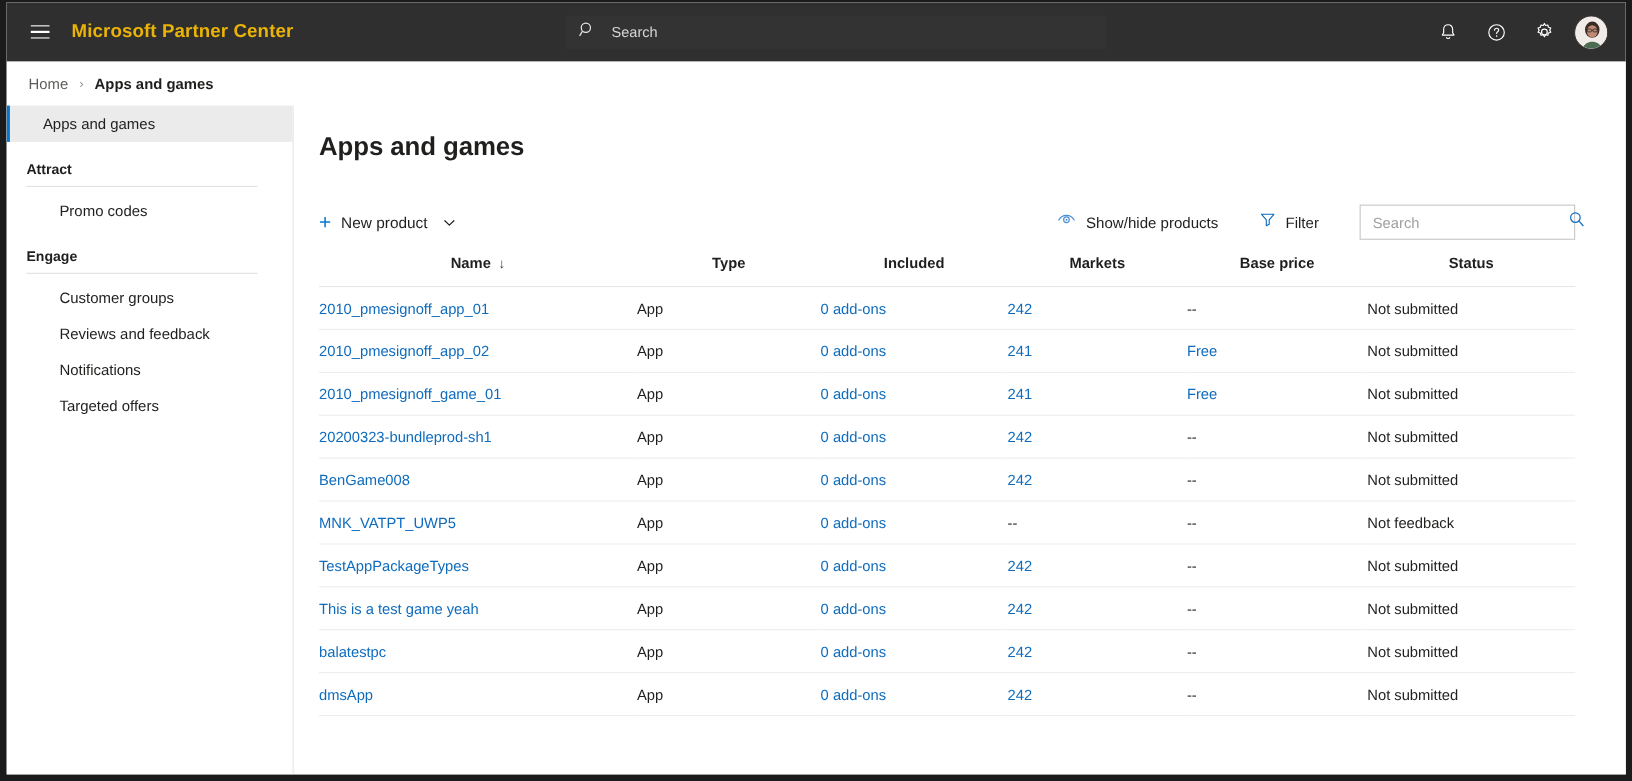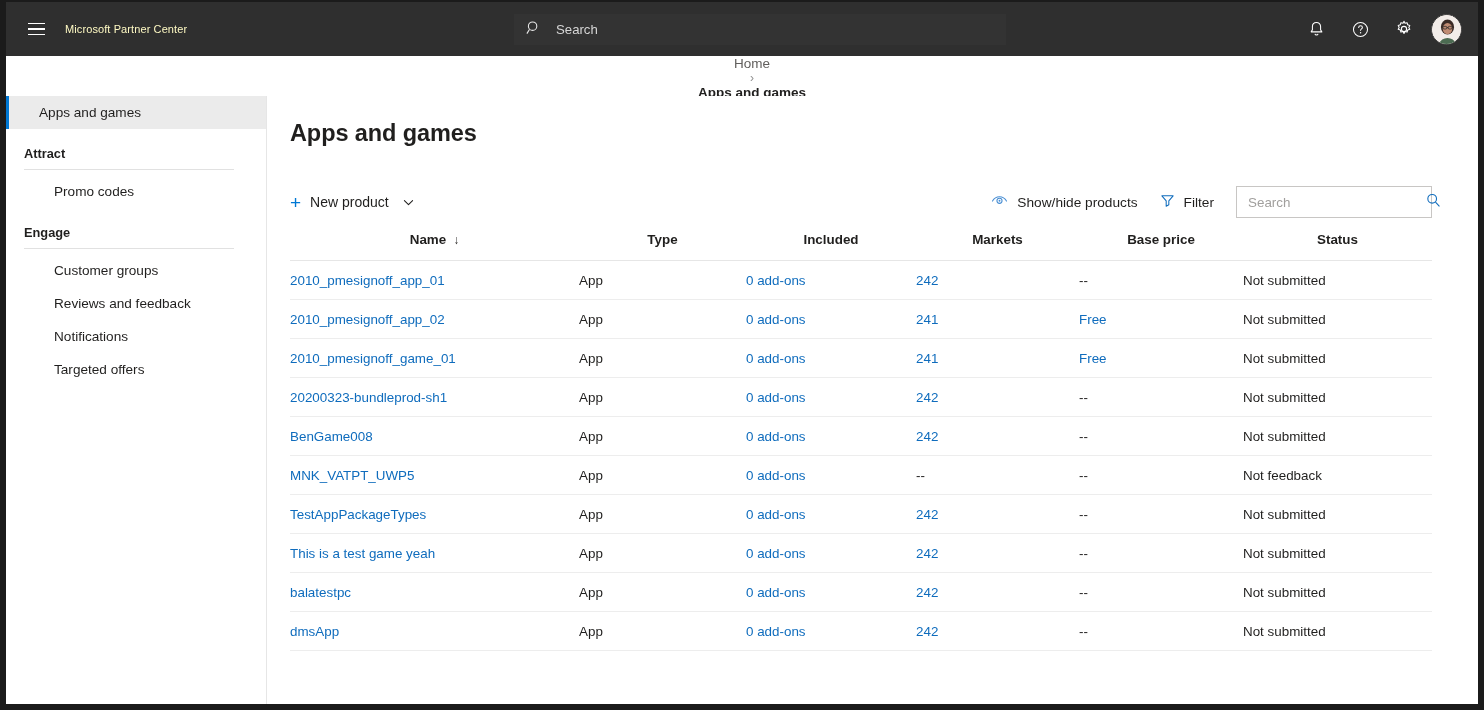--- a/index.html
+++ b/index.html
@@ -40,23 +40,23 @@
     gap: 4px;
     cursor: pointer;
     margin-left: 6px;
   }
   .hamburger span {
     display: block;
     width: 17px; height: 1.6px;
     background: #ffffff;
   }
   .brand {
-    color: #fef9c3;
-    font-size: 11px;
-    font-weight: normal;
+    color: #eab308;
+    font-size: 17px;
+    font-weight: bold;
     letter-spacing: .1px;
     margin-left: 5px;
     white-space: nowrap;
   }
   .topsearch {
     position: absolute;
     left: 508px;
     top: 12px;
     width: 492px;
     height: 31px;
@@ -98,21 +98,20 @@
 
   
   .breadcrumb {
     position: absolute;
     top: 54px; left: 0; right: 0;
     height: 40px;
     display: flex;
     align-items: center;
     padding-left: 20px;
     background: #ffffff;
-    flex-direction: column;
   }
   .bc-home {
     color: #605e5c;
     font-size: 13.5px;
     cursor: pointer;
   }
   .bc-sep {
     color: #919191;
     font-size: 12px;
     margin: 0 10px;
@@ -220,21 +219,21 @@
   .cmd-new .lbl {
     font-size: 14px;
     color: #201f1e;
   }
   .cmd-new .chev { margin-left: 4px; display: flex; }
 
   .cmd-right {
     margin-left: auto;
     display: flex;
     align-items: flex-end;
-    gap: 22px;
+    gap: 37px;
   }
   .cmd-btn {
     display: flex;
     align-items: center;
     gap: 9px;
     cursor: pointer;
     height: 32px;
   }
   .cmd-btn .lbl {
     font-size: 13.7px;

